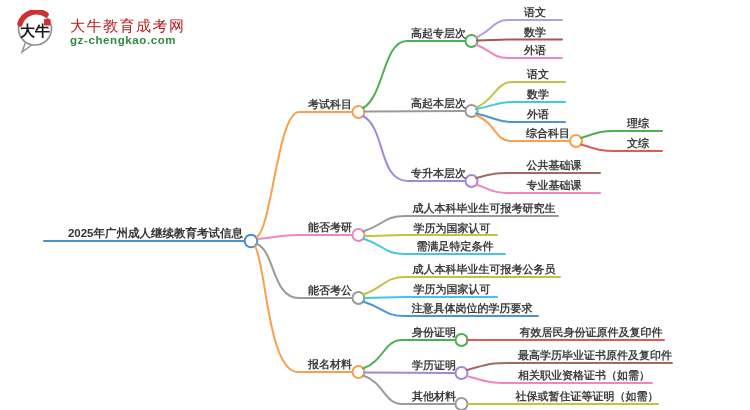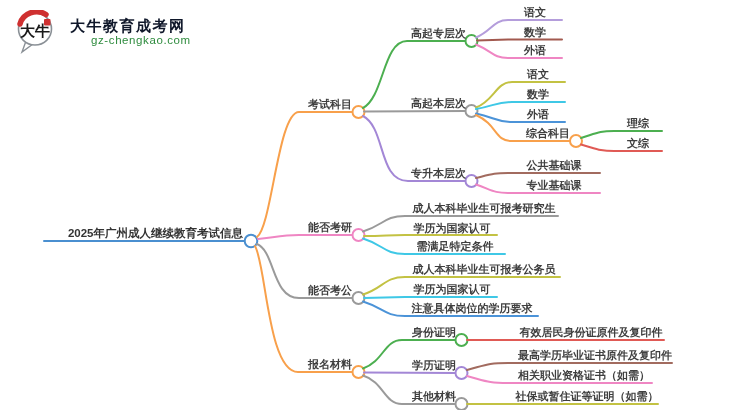--- a/index.html
+++ b/index.html
@@ -3,22 +3,22 @@
 <meta charset="utf-8">
 <style>
   html,body{margin:0;padding:0;}
   body{
     width:750px;height:410px;background:#ffffff;position:relative;overflow:hidden;
     font-family:"Liberation Sans","DejaVu Sans",sans-serif;
   }
   
   .logo{position:absolute;left:16px;top:10px;display:flex;align-items:center;gap:16px;}
   .logo-text{display:flex;flex-direction:column;line-height:1.15;}
-  .logo-title{font-size:15px;font-weight:bold;color:#0f172a;letter-spacing:1.5px;}
-  .logo-domain{font-size:11.5px;font-weight:normal;color:#2e8b3e;letter-spacing:.6px;margin-left:21px;}
+  .logo-title{font-size:15px;font-weight:normal;color:#b91c1c;letter-spacing:1.5px;}
+  .logo-domain{font-size:11.5px;font-weight:bold;color:#2e8b3e;letter-spacing:.6px;}
   
   svg.map{position:absolute;left:0;top:0;}
   path.c{fill:none;stroke-width:2;stroke-linecap:round;}
   circle.node{fill:#ffffff;stroke-width:2;}
   text.lbl{font-family:"Liberation Sans","DejaVu Sans",sans-serif;font-size:11px;font-weight:600;fill:#3f3f3f;}
   text.root{font-size:11.5px;font-weight:700;fill:#333;}
   .s-orange{stroke:#f8a04b}.s-blue{stroke:#4a8fd0}.s-green{stroke:#4caf50}
   .s-gray{stroke:#9a9a9a}.s-purple{stroke:#a387d6}.s-lavender{stroke:#b49ddb}
   .s-maroon{stroke:#a2594f}.s-pink{stroke:#ef86c3}.s-olive{stroke:#c3c243}
   .s-cyan{stroke:#3fc8e6}.s-skyblue{stroke:#4b93d8}.s-brown{stroke:#a26b5f}.s-red{stroke:#e05a55}

